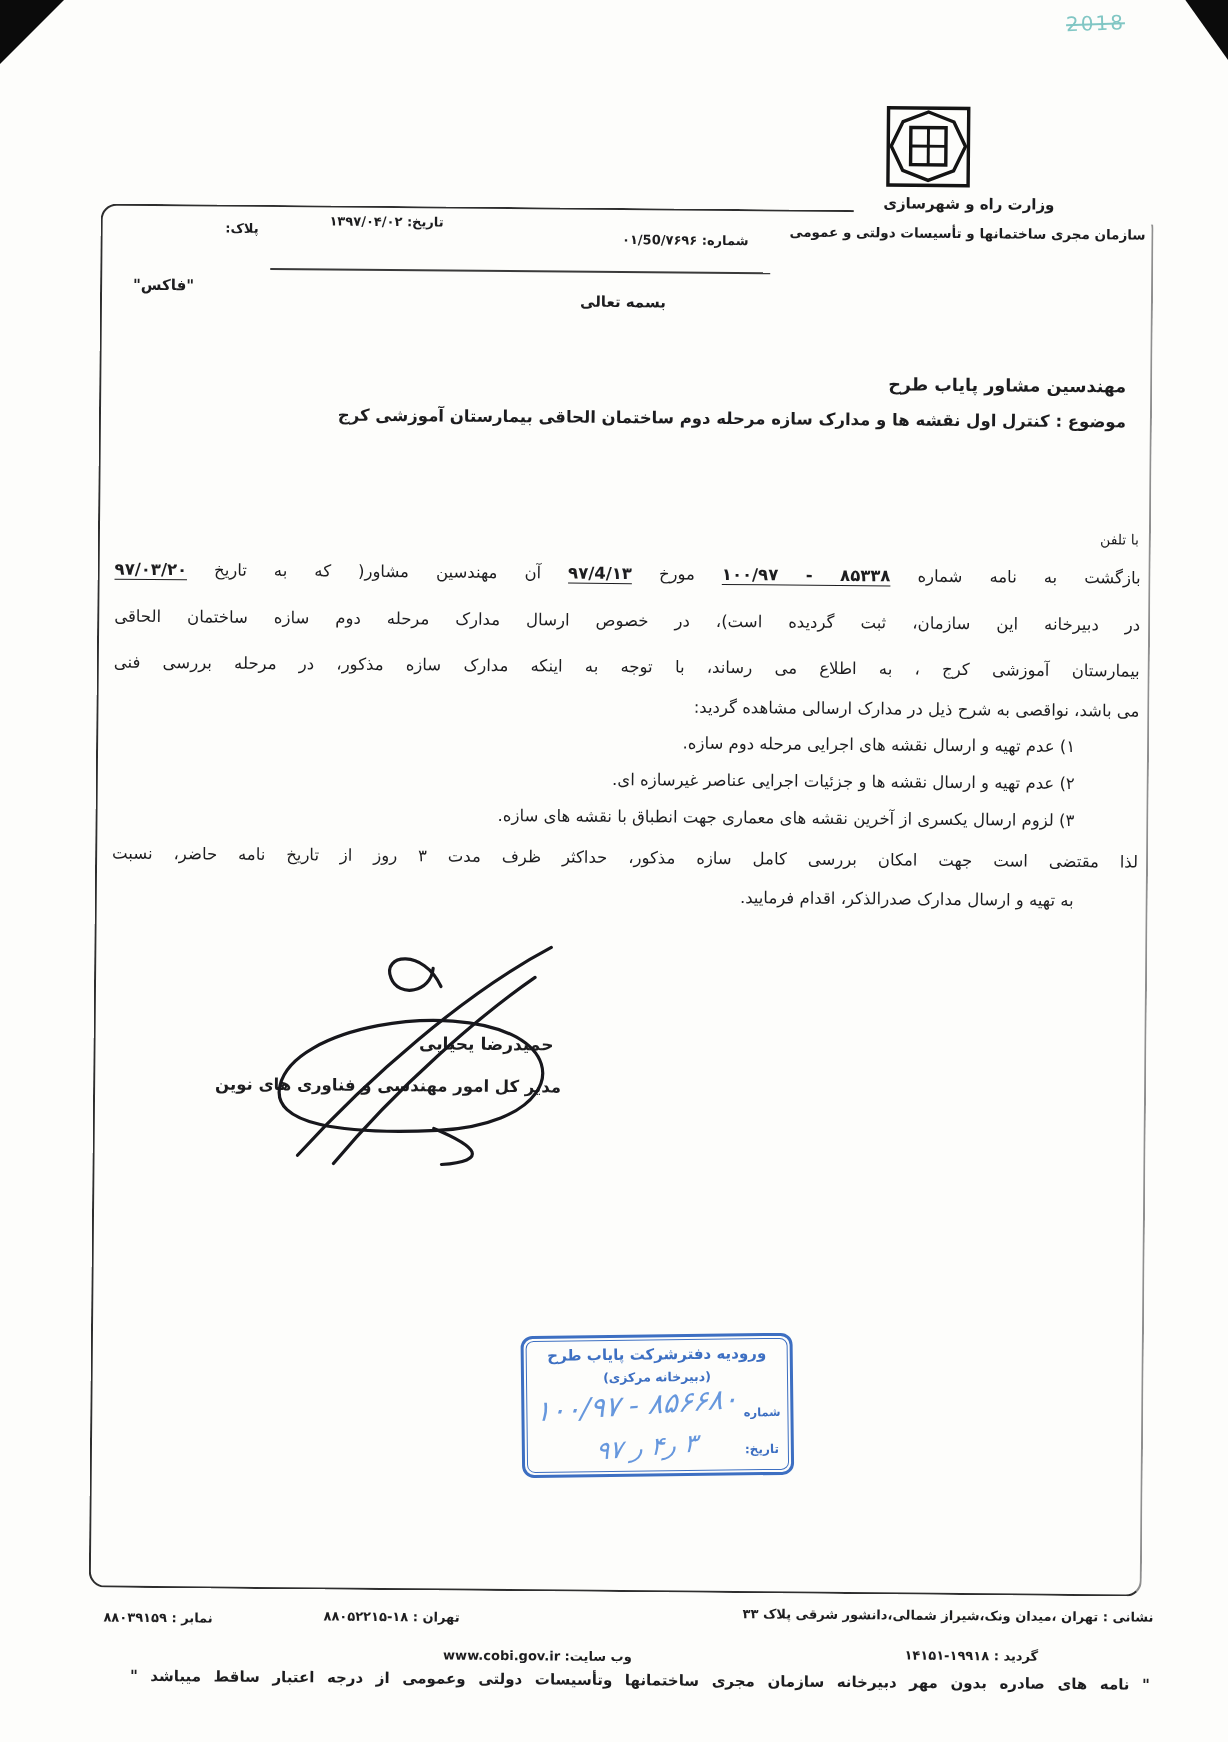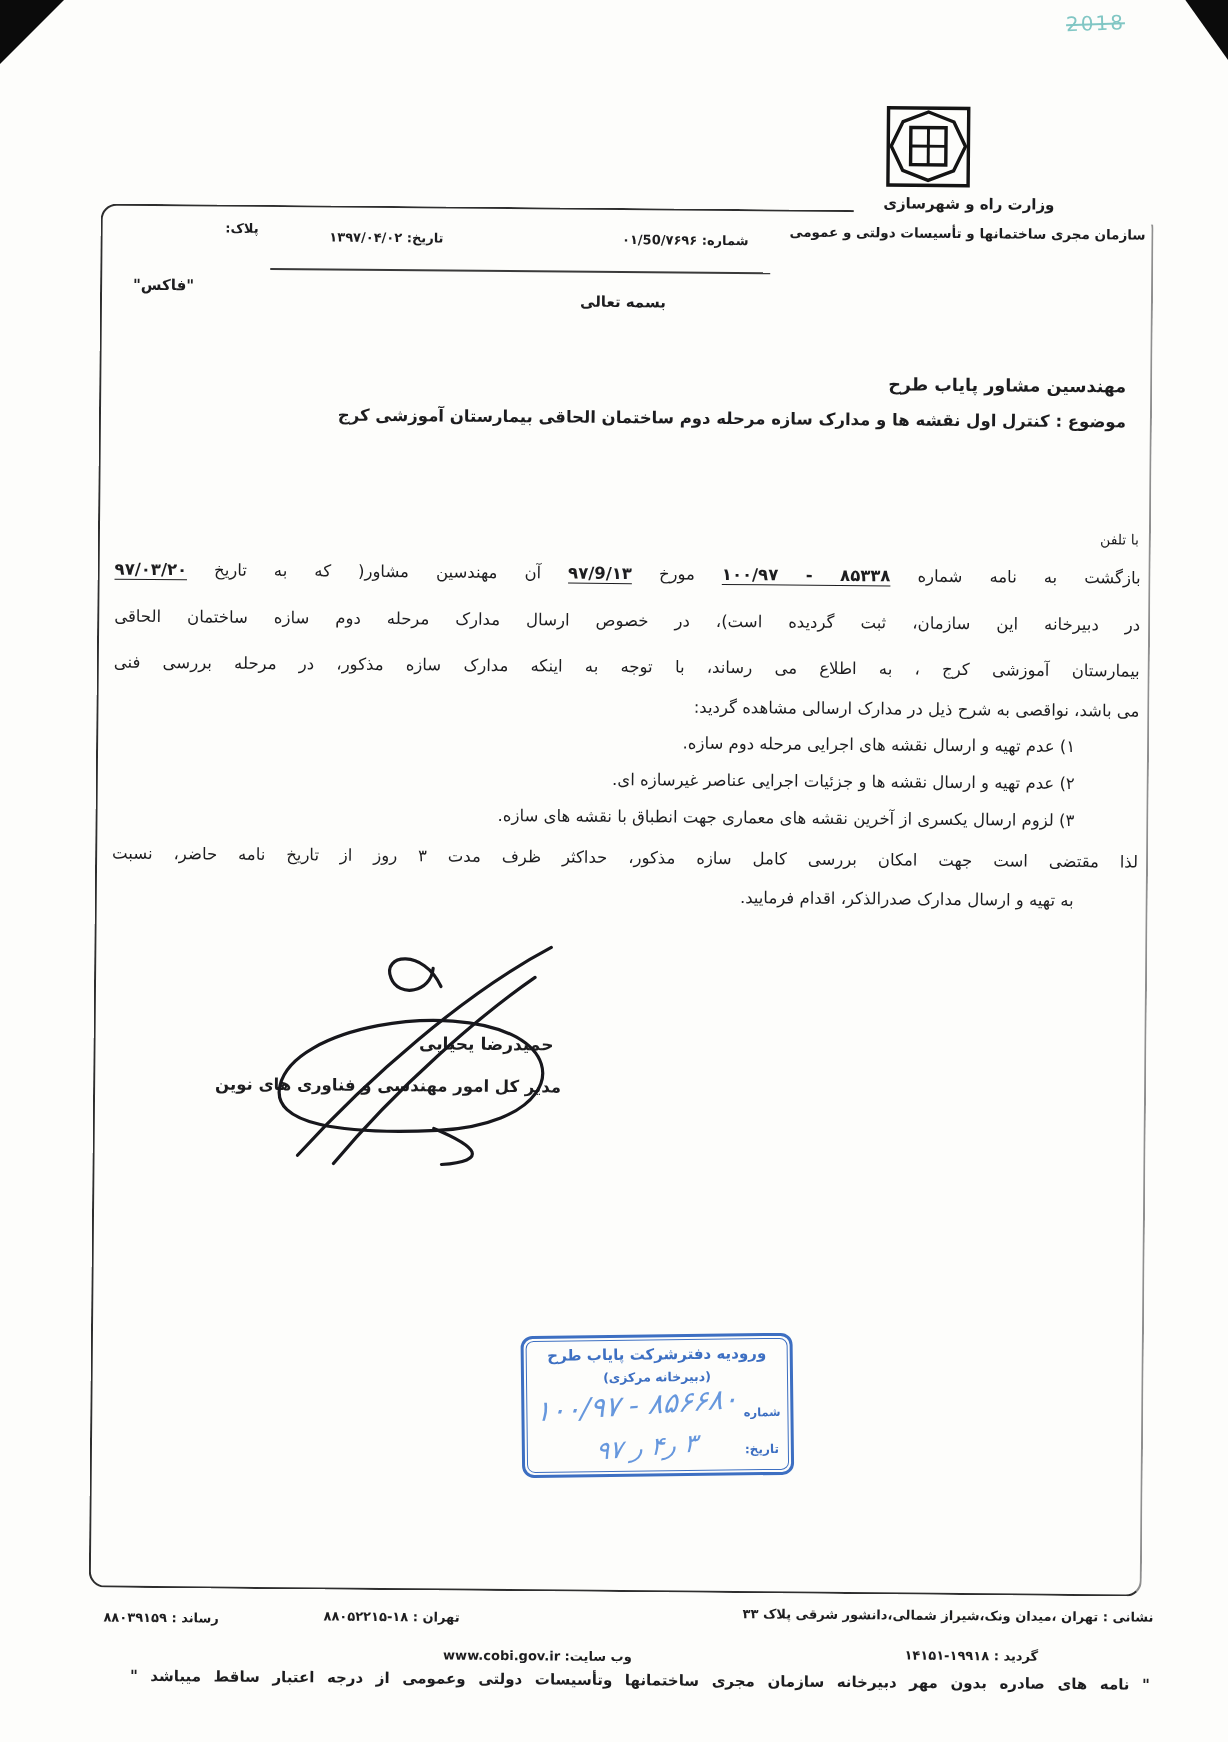--- a/index.html
+++ b/index.html
@@ -25,21 +25,21 @@
     border:2px solid #2e2e2e; border-right-color:#8f8f8f; border-radius:16px; z-index:1;
   }
   .frame-mask { position:absolute; left:848px; top:198px; width:310px; height:22px; background:#fdfdfb; z-index:2; }
   
   .logo { position:absolute; left:878px; top:102px; z-index:3; }
   .ministry { position:absolute; left:828px; top:192px; width:270px; text-align:center; font-weight:700; font-size:15px; z-index:3; }
   .org { position:absolute; left:752px; top:222px; width:420px; text-align:center; font-weight:700; font-size:13.5px; z-index:3; }
   .meta { position:absolute; z-index:3; font-size:13px; font-weight:700; white-space:nowrap; }
   .meta .val { font-weight:700; }
   .meta-number { right:485px; top:232px; }
-  .meta-date { right:790px; top:232px; }
+  .meta-date { right:790px; top:216px; }
   .meta-attach { right:975px; top:224px; }
   .rule-b { position:absolute; left:265px; top:271px; width:500px; height:2px; background:#3a3a3a; z-index:3; }
   .besmele { position:absolute; left:548px; top:293px; width:140px; text-align:center; font-weight:700; font-size:15px; }
   .fax-note { position:absolute; left:128px; top:280px; font-weight:700; font-size:15px; }
   
   .recipient { position:absolute; right:106px; top:372px; font-weight:700; font-size:17.5px; }
   .subject { position:absolute; right:106px; top:408px; font-weight:700; font-size:16.5px; letter-spacing:.2px; }
   .salutation { position:absolute; right:92px; top:527px; font-size:14px; }
   
   .body-text { position:absolute; left:112px; right:90px; top:560px; font-size:16.5px; line-height:24px; }
@@ -122,21 +122,21 @@
     <div class="rule-b"></div>
 
     <div class="besmele">بسمه تعالی</div>
     <div class="fax-note">"فاکس"</div>
 
     <div class="recipient">مهندسین مشاور پایاب طرح</div>
     <div class="subject">موضوع : کنترل اول نقشه ها و مدارک سازه مرحله دوم ساختمان الحاقی بیمارستان آموزشی کرج</div>
     <div class="salutation">با تلفن</div>
 
     <div class="body-text">
-      <div class="bline l1 just"><span>بازگشت به نامه شماره </span><span class="uref ltr">۱۰۰/۹۷ - ۸۵۳۳۸</span><span> مورخ </span><span class="uref ltr">۹۷/9/۱۳</span><span> آن مهندسین مشاور( که به تاریخ </span><span class="uref ltr">۹۷/۰۳/۲۰</span></div>
+      <div class="bline l1 just"><span>بازگشت به نامه شماره </span><span class="uref ltr">۱۰۰/۹۷ - ۸۵۳۳۸</span><span> مورخ </span><span class="uref ltr">۹۷/4/۱۳</span><span> آن مهندسین مشاور( که به تاریخ </span><span class="uref ltr">۹۷/۰۳/۲۰</span></div>
       <div class="bline l2 just">در دبیرخانه این سازمان، ثبت گردیده است)، در خصوص ارسال مدارک مرحله دوم سازه ساختمان الحاقی</div>
       <div class="bline l3 just">بیمارستان آموزشی کرج ، به اطلاع می رساند، با توجه به اینکه مدارک سازه مذکور، در مرحله بررسی  فنی</div>
       <div class="bline l4 ral">می باشد، نواقصی به شرح ذیل در مدارک ارسالی مشاهده گردید:</div>
       <div class="bline i1 ral indent">۱)  عدم تهیه و ارسال نقشه های اجرایی مرحله دوم سازه.</div>
       <div class="bline i2 ral indent">۲)  عدم تهیه و ارسال نقشه ها و جزئیات اجرایی عناصر غیرسازه ای.</div>
       <div class="bline i3 ral indent">۳)  لزوم ارسال یکسری از آخرین نقشه های معماری جهت انطباق با نقشه های سازه.</div>
       <div class="bline c1 just">لذا مقتضی است جهت امکان بررسی کامل سازه مذکور، حداکثر ظرف مدت ۳ روز از تاریخ نامه حاضر، نسبت</div>
       <div class="bline c2 ral indent">به تهیه و ارسال  مدارک صدرالذکر، اقدام فرمایید.</div>
     </div>
 
@@ -159,21 +159,21 @@
         <div class="stamp-date-label">تاریخ:</div>
         <div class="stamp-date">۳ ر۴ ر ۹۷</div>
       </div>
     </div>
 
     <div class="footer-item f-address">نشانی : تهران ،میدان ونک،شیراز شمالی،دانشور شرقی پلاک ۳۳</div>
     <div class="footer-item f-phone">
       <span>تهران : </span><span class="ltr">۸۸۰۵۲۲۱۵-۱۸</span>
     </div>
     <div class="footer-item f-fax">
-      <span>رساند : </span><span class="ltr">۸۸۰۳۹۱۵۹</span>
+      <span>نمابر : </span><span class="ltr">۸۸۰۳۹۱۵۹</span>
     </div>
     <div class="footer-item f-postal">
       <span>گردید : </span><span class="ltr">۱۴۱۵۱-۱۹۹۱۸</span>
     </div>
     <div class="footer-item f-web">
       <span>وب سایت: </span><span class="ltr">www.cobi.gov.ir</span>
     </div>
     <div class="disclaimer">" نامه های صادره بدون مهر دبیرخانه سازمان مجری ساختمانها وتأسیسات دولتی وعمومی از درجه اعتبار ساقط میباشد "</div>
 
   </div>

